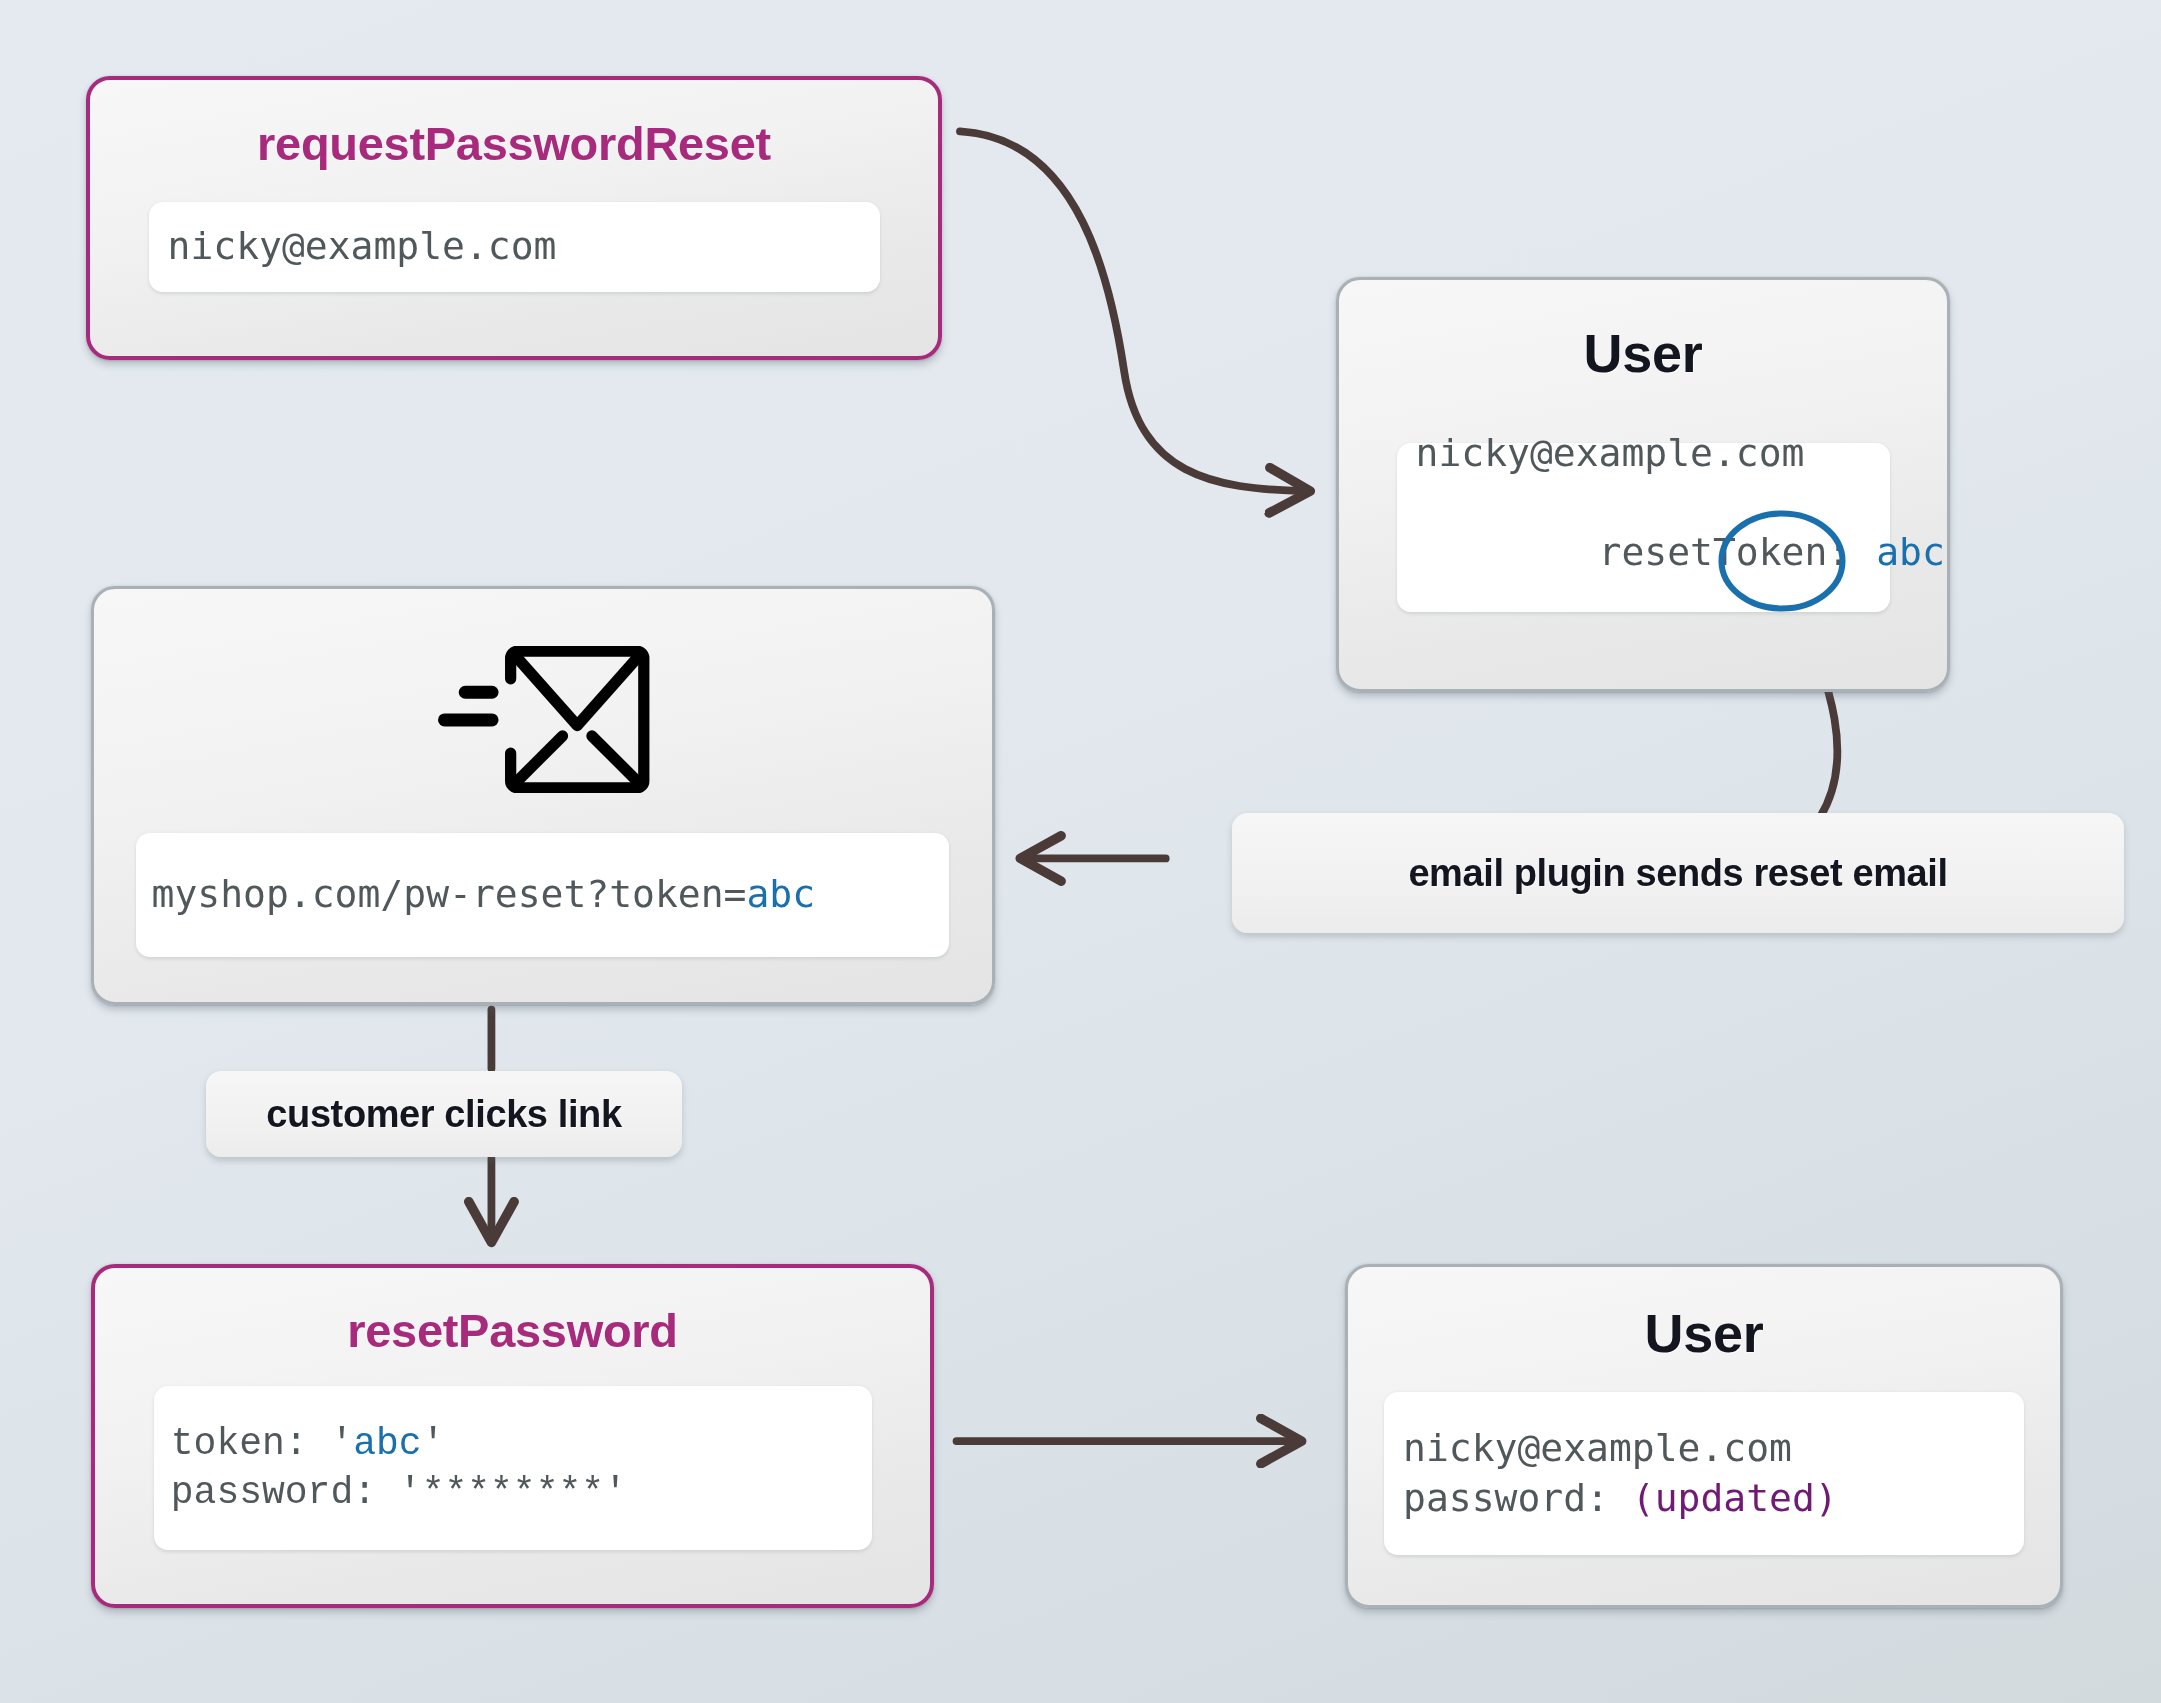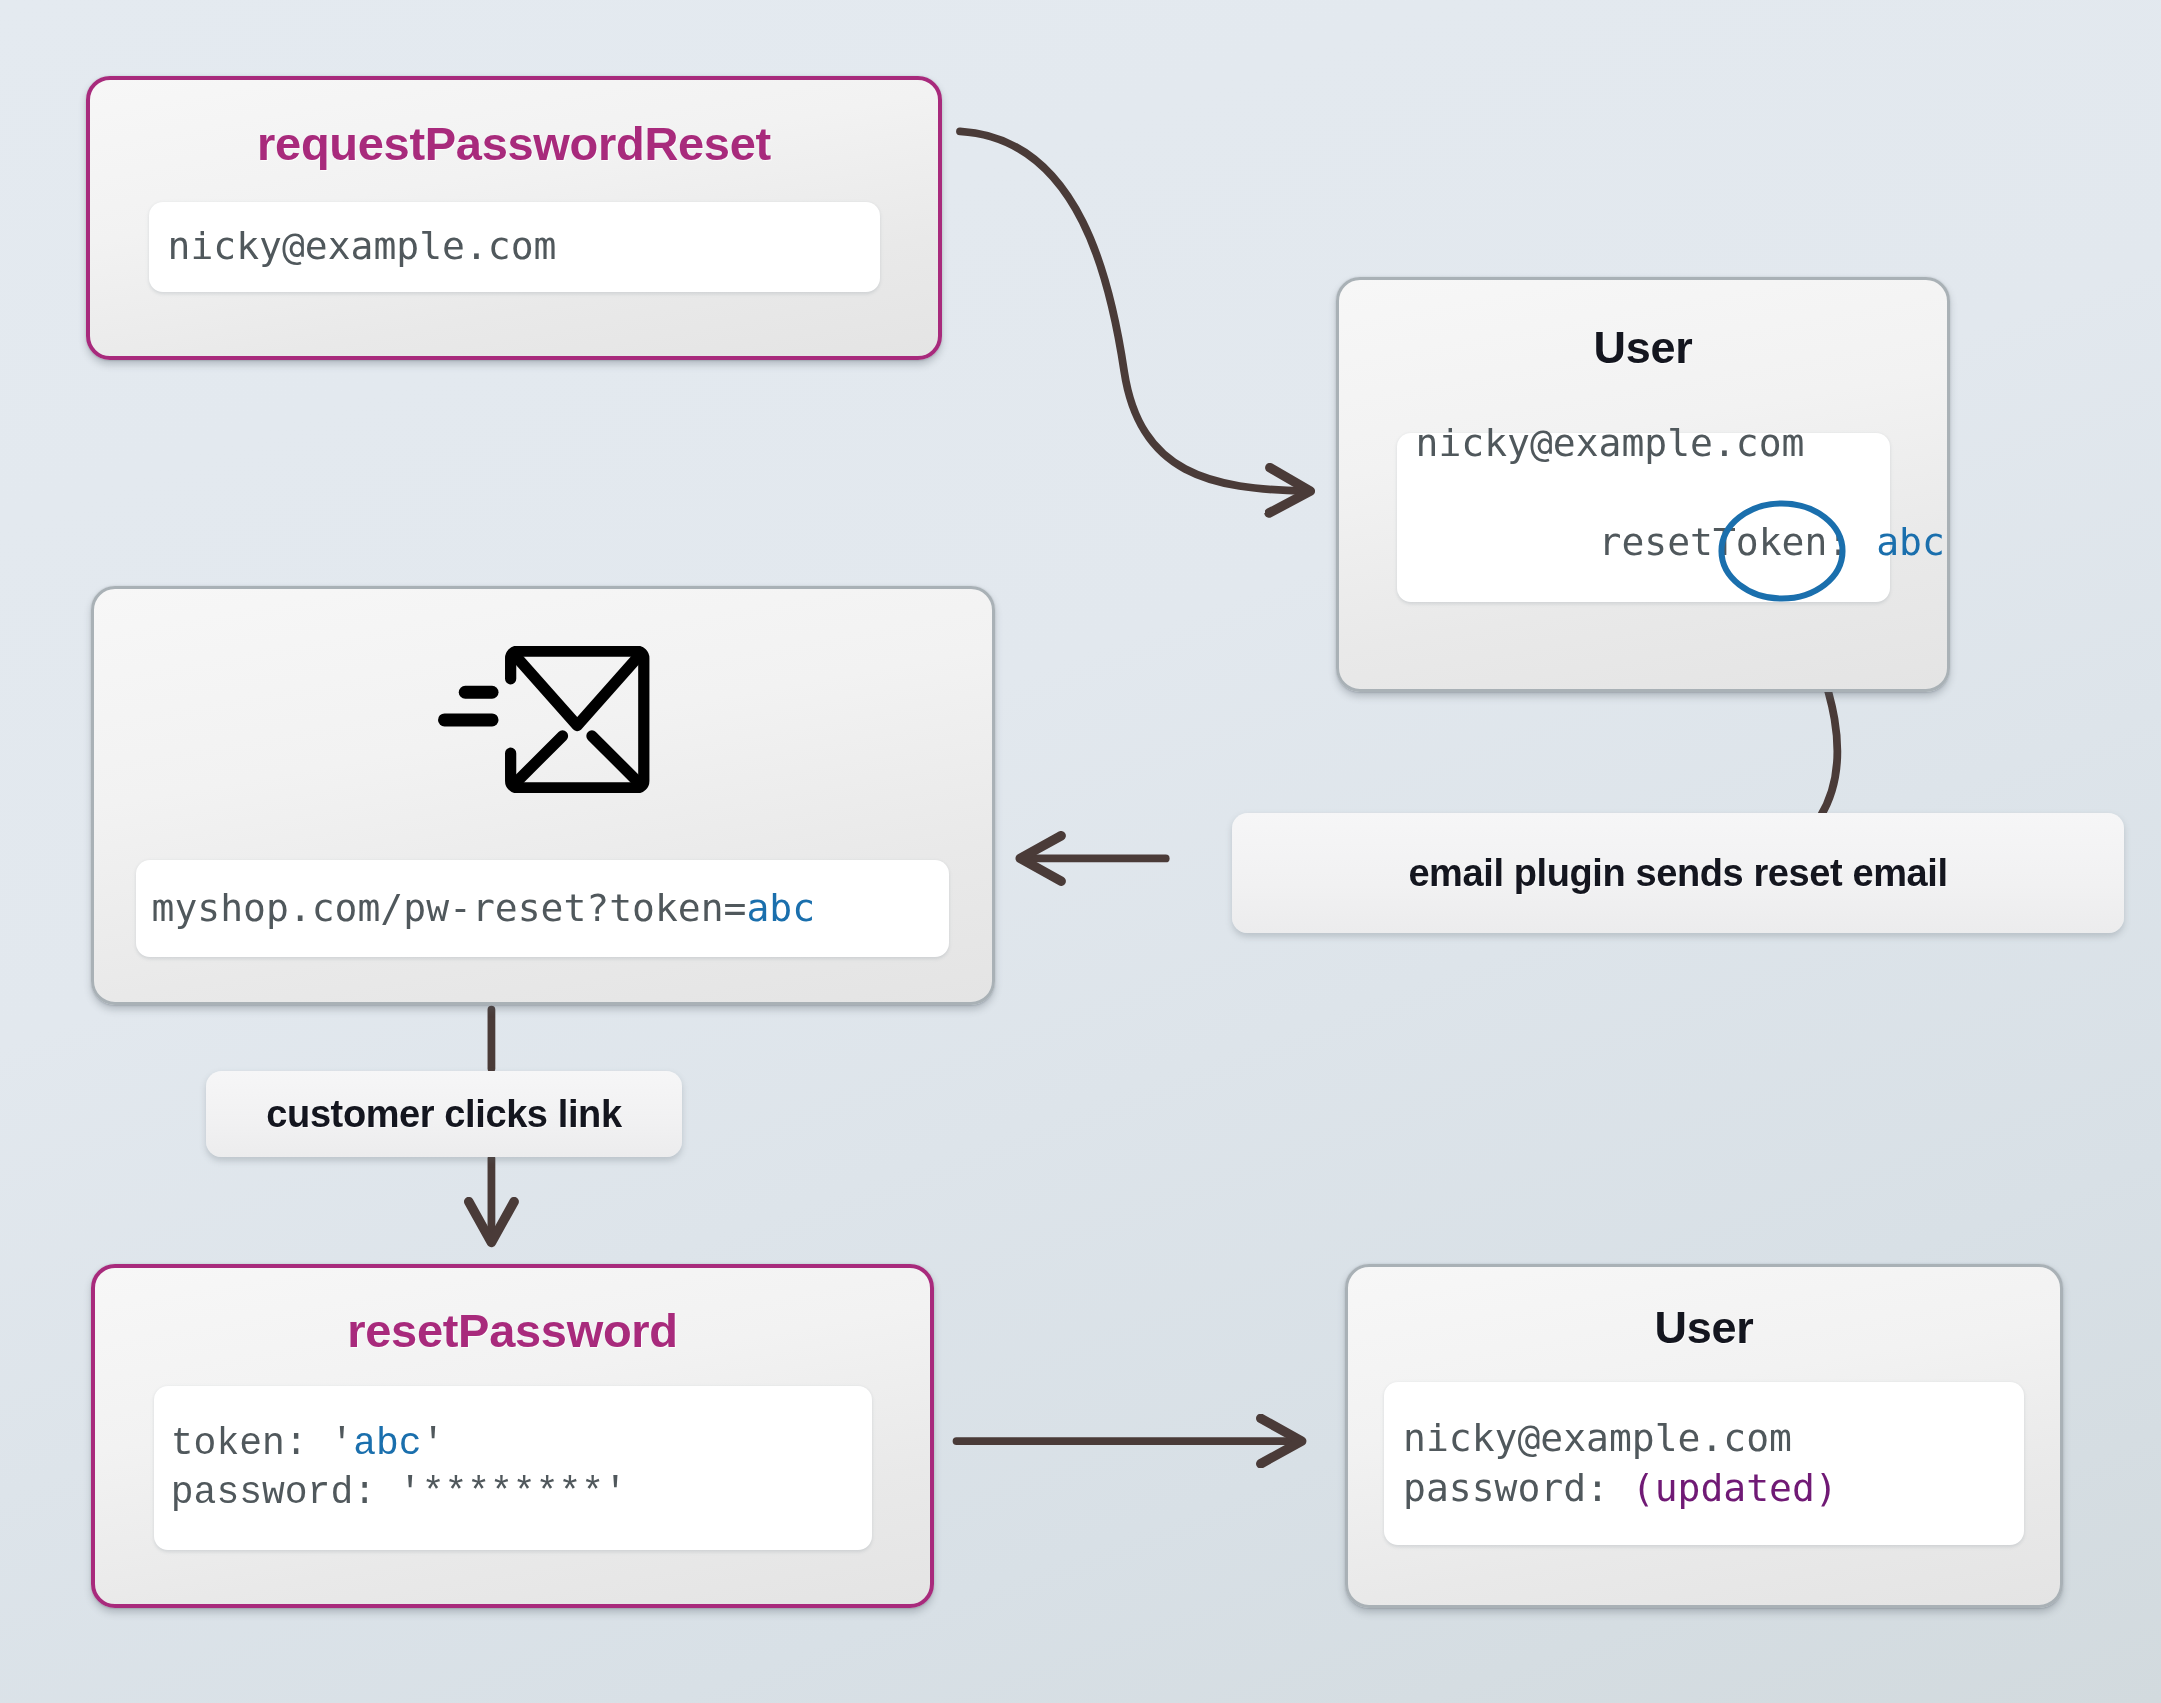--- a/index.html
+++ b/index.html
@@ -42,21 +42,21 @@
     font-weight: bold;
     letter-spacing: -0.3px;
     text-shadow: 0.9px 0.9px 0 rgba(255,255,255,0.75);
   }
   .title-magenta {
     color: #a82a7c;
     font-size: 47px;
   }
   .title-dark {
     color: #14161f;
-    font-size: 45px;
+    font-size: 54px;
   }
 
   
   .chip {
     box-sizing: border-box;
     background: #ffffff;
     border-radius: 14px;
     font-family: "DejaVu Sans Mono", "Liberation Mono", monospace;
     color: #50585c;
     box-shadow: 0 1.7px 3.5px rgba(120,130,140,0.22);
@@ -115,21 +115,21 @@
   #node-user-top .chip {
     width: 493px; height: 169px; margin-top: 59px;
     font-size: 38px; padding-left: 19px;
   }
 
   #node-email {
     left: 91px; top: 586px; width: 904px; height: 419px;
     justify-content: flex-start;
   }
   #node-email .chip {
-    width: 813px; height: 97px;
+    width: 813px; height: 124px;
     position: absolute; left: 42px; bottom: 45px;
     font-size: 38px; padding-left: 15.6px;
   }
 
   #node-reset {
     left: 91px; top: 1264px; width: 843px; height: 344px;
     padding-top: 35px;
   }
   #node-reset .chip {
     width: 718px; height: 164px; margin-top: 28px;

